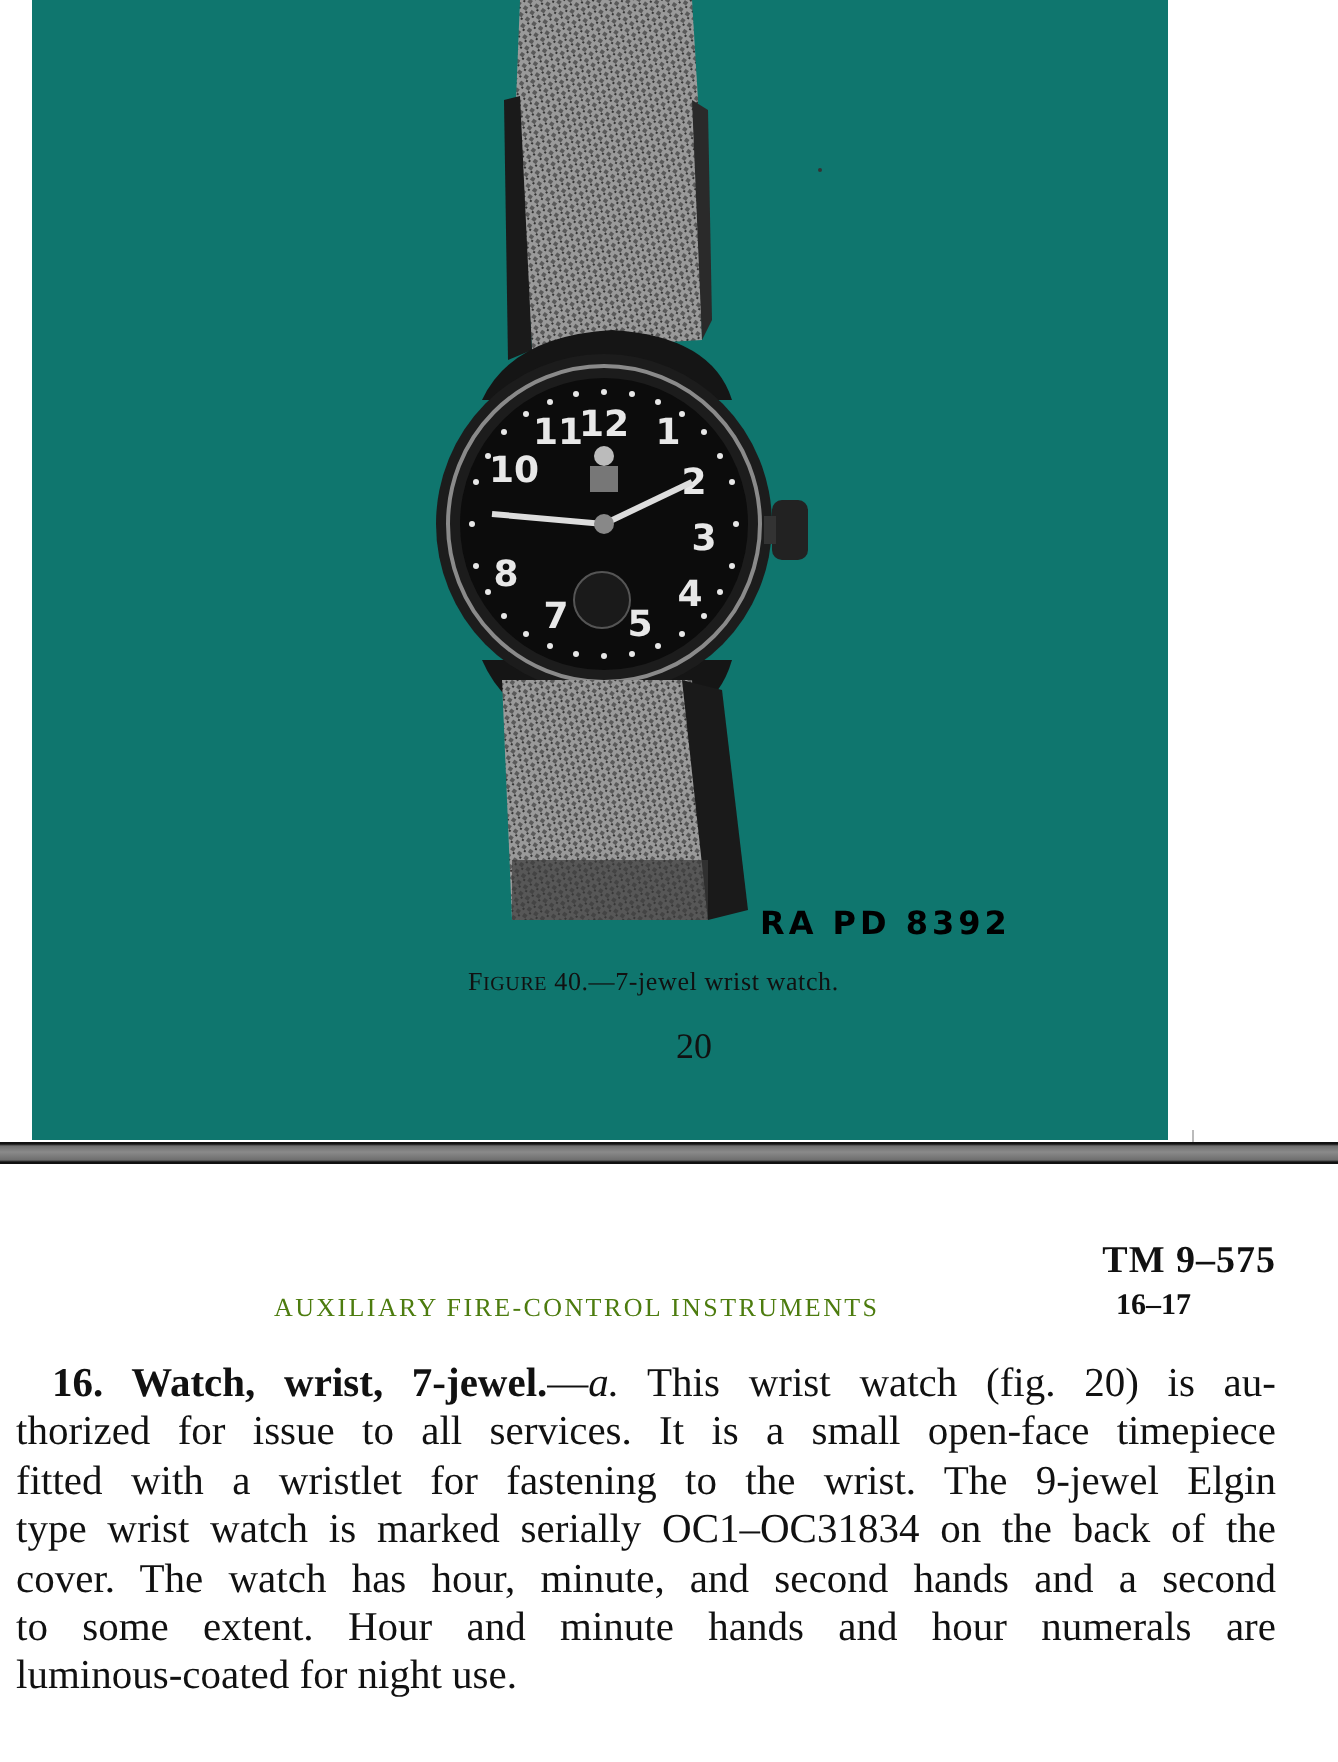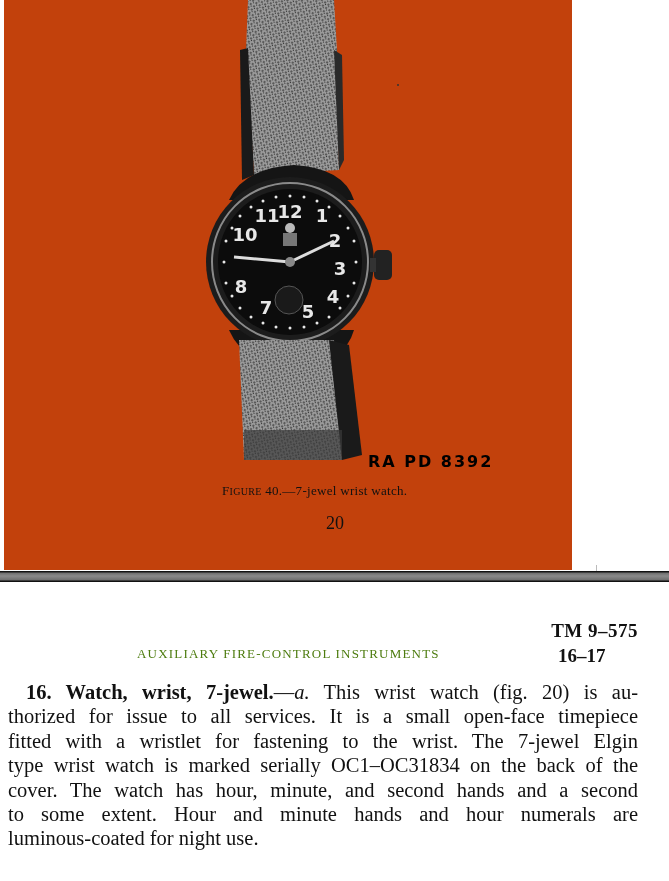--- a/index.html
+++ b/index.html
@@ -1,34 +1,34 @@
 <!DOCTYPE html>
 <html><head>
 <meta charset="utf-8">
 <style>
   html, body { margin:0; padding:0; background:#ffffff; }
   body { width:669px; height:881px; position:relative; overflow:hidden; font-family:"Liberation Serif","DejaVu Serif",serif; color:#111; }
 
-  .page-top { position:absolute; left:4px; top:0; width:568px; height:570px; background:#c2410c; }
+  .page-top { position:absolute; left:16px; top:0; width:568px; height:570px; background:#0f766e; }
   .figure-art { position:absolute; left:180px; top:0; width:240px; height:460px; }
   .stray-dot { position:absolute; left:393px; top:84px; width:2px; height:2px; background:#333; border-radius:1px; }
 
   .plate-label { position:absolute; left:352px; top:452px; font-family:"DejaVu Sans","Liberation Sans",sans-serif; font-weight:bold; font-size:16px; letter-spacing:2px; color:#000;margin-left:12px; }
   .figure-caption { position:absolute; left:218px; top:483px; font-size:13px; color:#111; letter-spacing:0.3px; }
   .figure-caption .sc-big { font-size:13px; }
   .figure-caption .sc { font-size:10px; text-transform:uppercase; }
   .page-number { position:absolute; left:322px; top:513px; font-size:18px; color:#111; }
 
   .page-break { position:absolute; left:0; top:571px; width:669px; height:11px;
     background:linear-gradient(#111 0, #111 1px, #6e6e6e 2px, #8a8a8a 5px, #6e6e6e 9px, #111 10px, #111 11px); }
   .tick-mark { position:absolute; left:596px; top:565px; width:1px; height:6px; background:#bbb; }
 
   .running-head-tm { position:absolute; right:31px; top:620px; font-size:19px; font-weight:bold; color:#111; letter-spacing:0.5px; }
   .running-head-title { position:absolute; left:137px; top:646px; font-size:13px; letter-spacing:1.2px; color:#4d7c0f; }
-  .running-head-pars { position:absolute; left:558px; top:645px; font-size:19px; font-weight:bold; color:#111; }
+  .running-head-pars { position:absolute; left:558px; top:645px; font-size:15px; font-weight:bold; color:#111; }
 
   .body-text { position:absolute; left:8px; top:680px; width:630px; font-size:20.5px; line-height:24.4px; color:#111; text-align:justify; }
   .body-text .lead { font-weight:bold; }
   .body-text .sub { font-style:italic; }
   .body-line { display:block; text-align:justify; text-align-last:justify; white-space:nowrap; }
   .body-line.first { padding-left:18px; }
   .body-line.last { text-align-last:left; }
 </style>
 </head>
 <body>
@@ -134,18 +134,18 @@
 <div class="tick-mark"></div>
 <div class="page-break"></div>
 
 <div class="running-head-tm">TM 9–575</div>
 <div class="running-head-title">AUXILIARY FIRE-CONTROL INSTRUMENTS</div>
 <div class="running-head-pars">16–17</div>
 
 <div class="body-text">
   <span class="body-line first"><span class="lead">16. Watch, wrist, 7-jewel.</span><span>—</span><span class="sub">a.</span><span> This wrist watch (fig. 20) is au-</span></span>
   <span class="body-line">thorized for issue to all services.  It is a small open-face timepiece</span>
-  <span class="body-line">fitted with a wristlet for fastening to the wrist.  The 7-jewel Elgin</span>
+  <span class="body-line">fitted with a wristlet for fastening to the wrist.  The 9-jewel Elgin</span>
   <span class="body-line">type wrist watch is marked serially OC1–OC31834 on the back of the</span>
   <span class="body-line">cover.  The watch has hour, minute, and second hands and a second</span>
   <span class="body-line">to some extent.  Hour and minute hands and hour numerals are</span>
   <span class="body-line last">luminous-coated for night use.</span>
 </div>
 
 </body></html>

